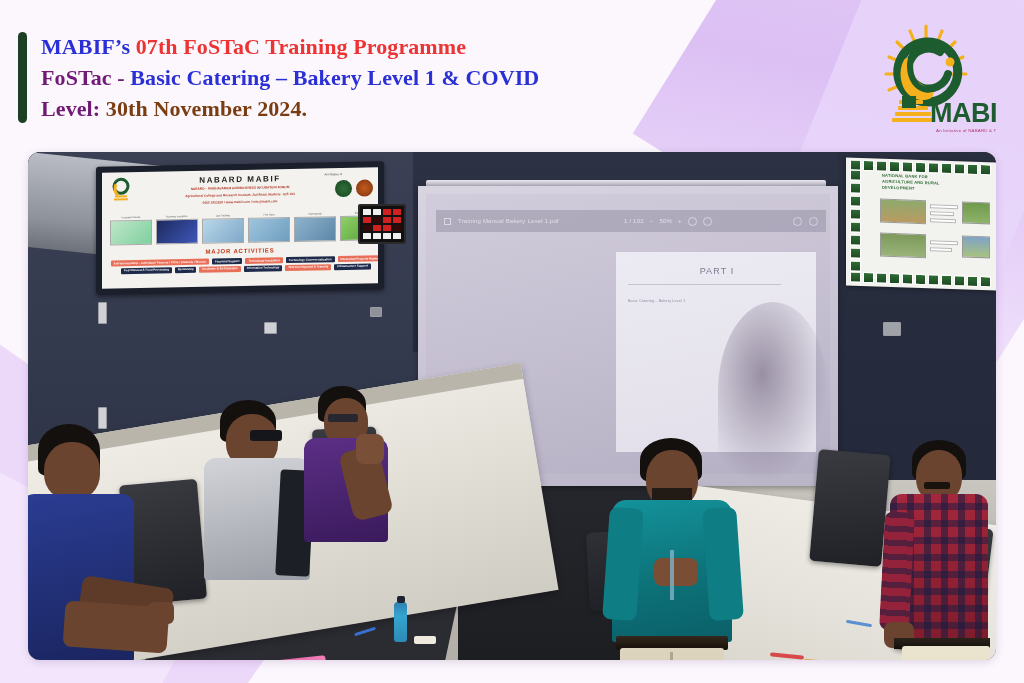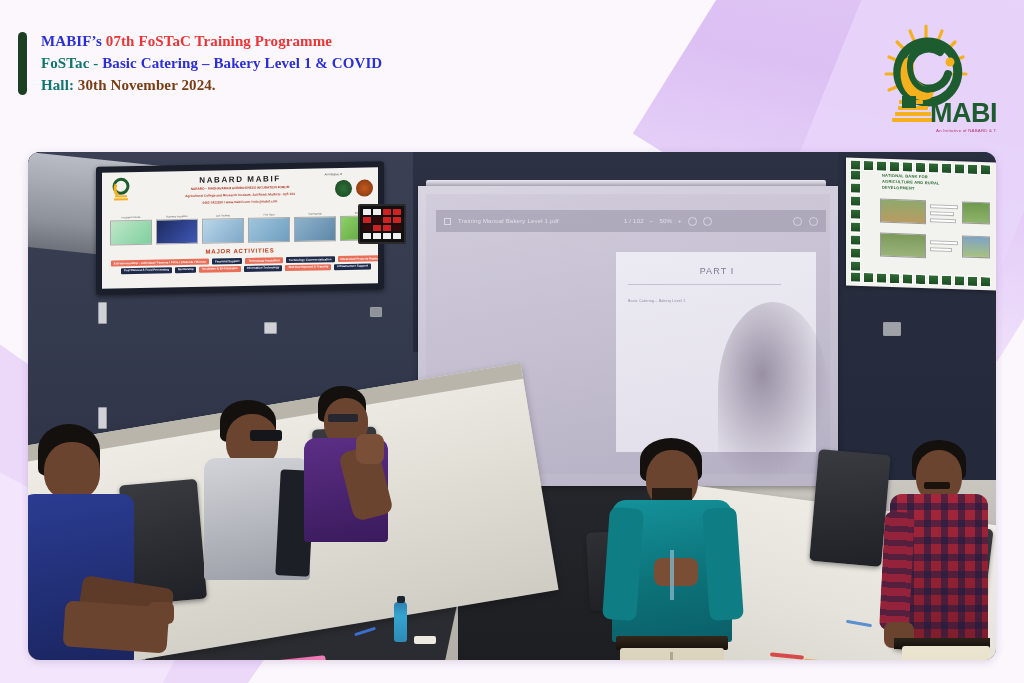--- a/index.html
+++ b/index.html
@@ -73,29 +73,29 @@
     width: 9px;
     background: #1d4024;
     border-radius: 5px;
     flex: 0 0 9px;
   }
 
   .title-lines { display: flex; flex-direction: column; justify-content: center; gap: 2px; }
 
   .tline {
     font-weight: bold;
-    font-size: 15px;
+    font-size: 22px;
     letter-spacing: .1px;
     line-height: 1.32;
     white-space: nowrap;
   }
 
   .t-blue  { color: #2a2fd6; }
   .t-red   { color: #ec3434; }
-  .t-dark  { color: #0f766e; font-family: Liberation Serif, serif; }
+  .t-dark  { color: #701a75; font-family: Liberation Serif, serif; }
   .t-brown { color: #7a3d12; }
 
   
   .logo {
     position: absolute;
     right: 28px; top: 22px;
     width: 128px; height: 118px;
     z-index: 4;
   }
   .logo svg { width: 100%; height: 100%; display: block; }
@@ -486,21 +486,21 @@
 
       <div class="tline">
         <span class="t-blue">MABIF’s </span><span class="t-red">07th FoSTaC Training Programme</span>
       </div>
 
       <div class="tline">
         <span class="t-dark">FoSTac - </span><span class="t-blue">Basic Catering – Bakery Level 1 &amp; COVID</span>
       </div>
 
       <div class="tline">
-        <span class="t-dark">Hall: </span><span class="t-brown">30th November 2024.</span>
+        <span class="t-dark">Level: </span><span class="t-brown">30th November 2024.</span>
       </div>
 
     </div>
   </div>
 
   <div class="logo">
     <svg viewBox="0 0 128 118" xmlns="http://www.w3.org/2000/svg">
 
       <g stroke="#f5b01e" stroke-width="3.2" stroke-linecap="round">
         <line x1="58" y1="4" x2="58" y2="17"></line>

